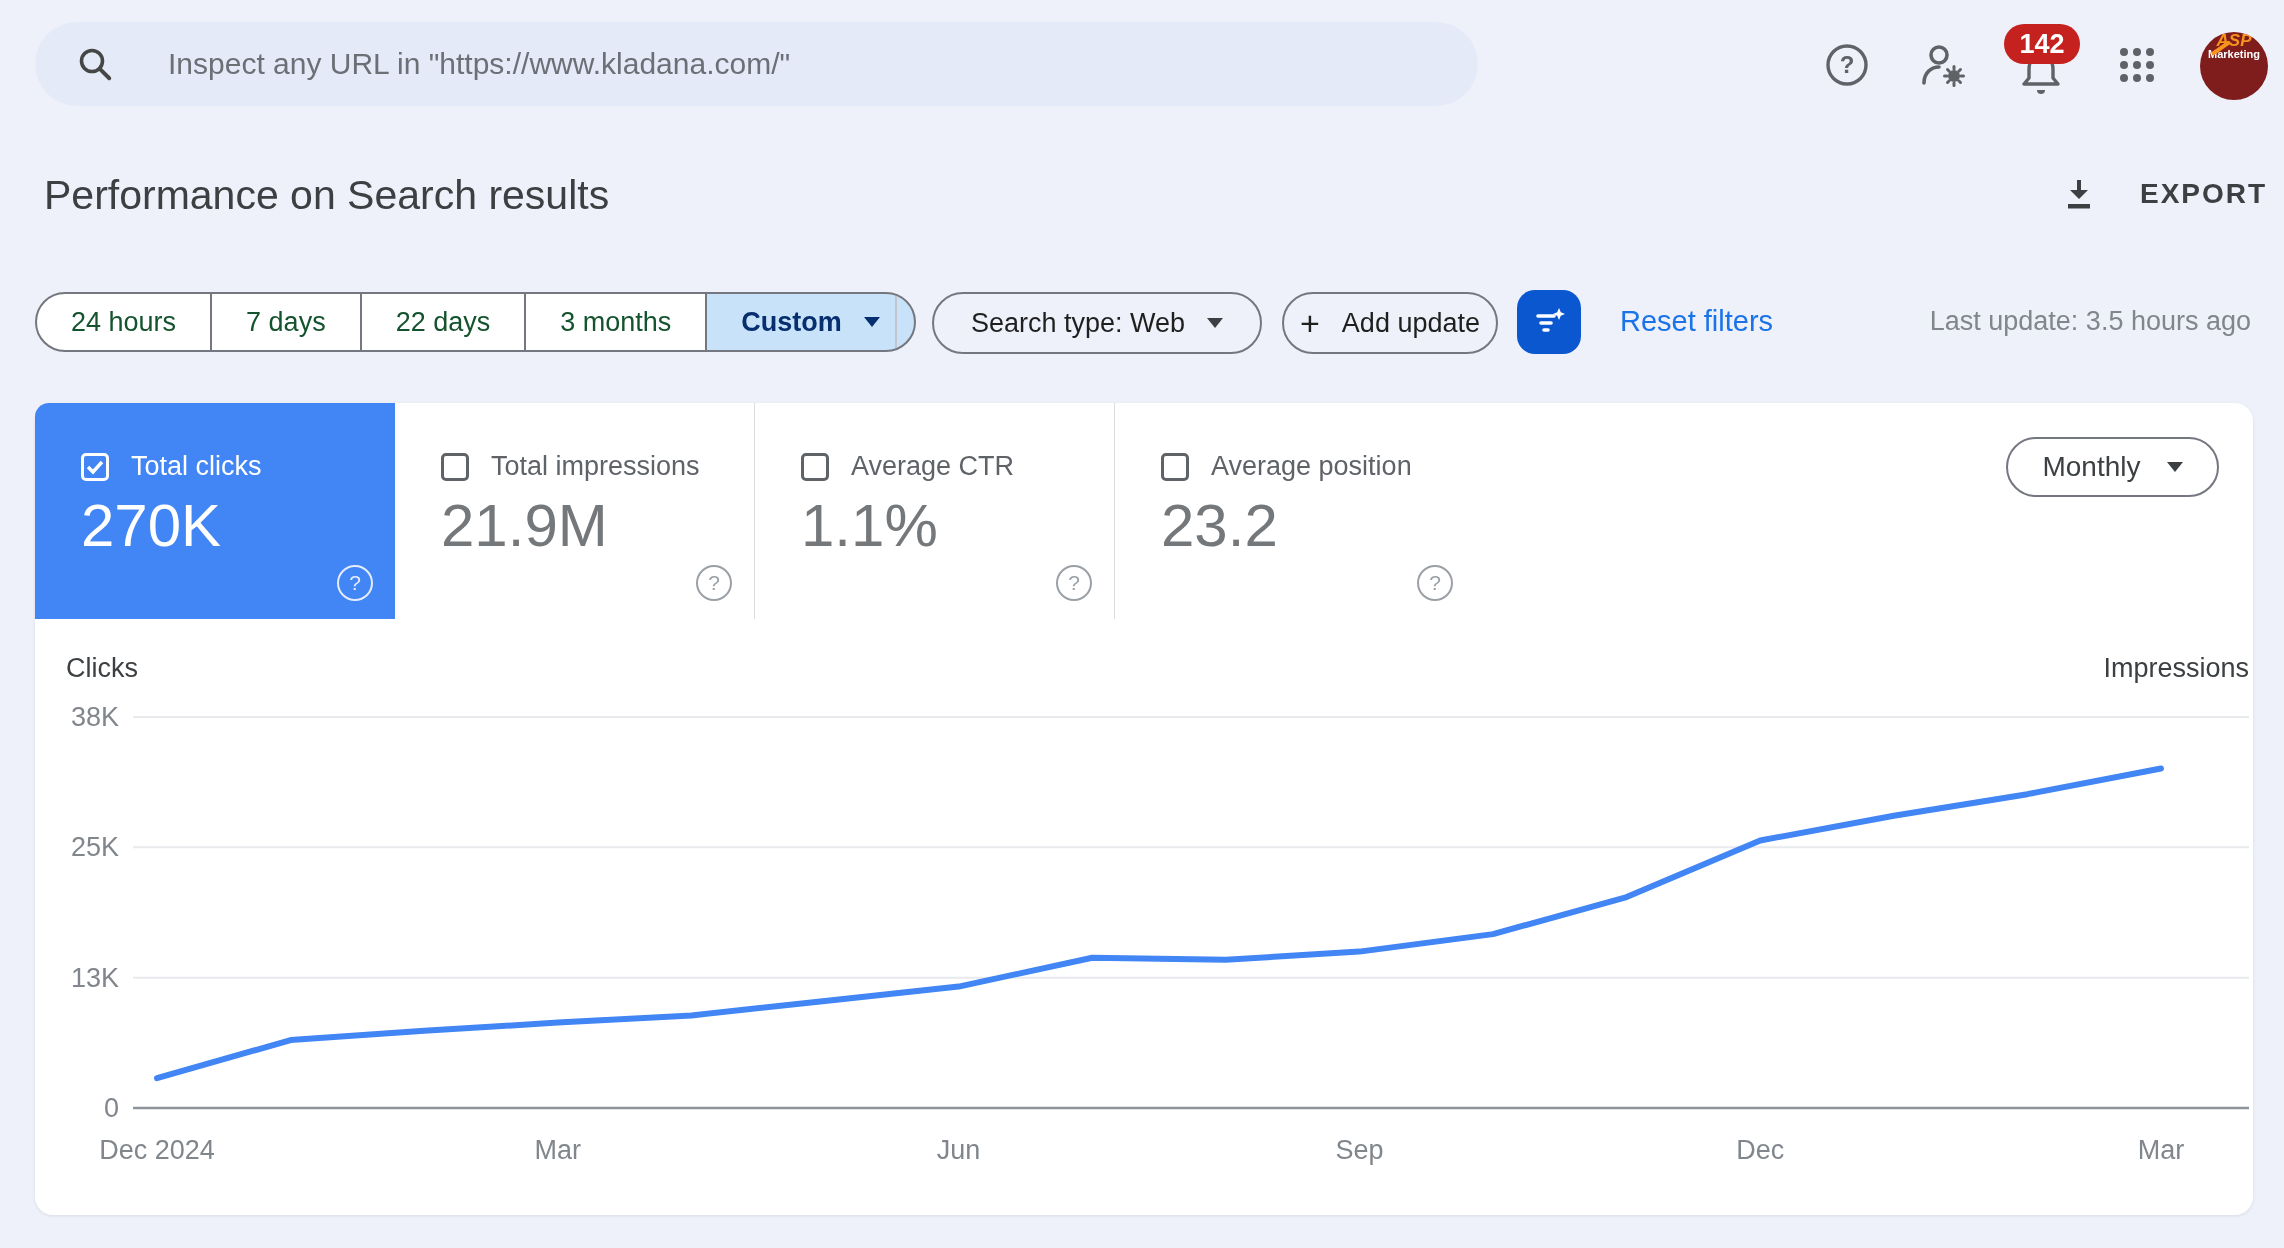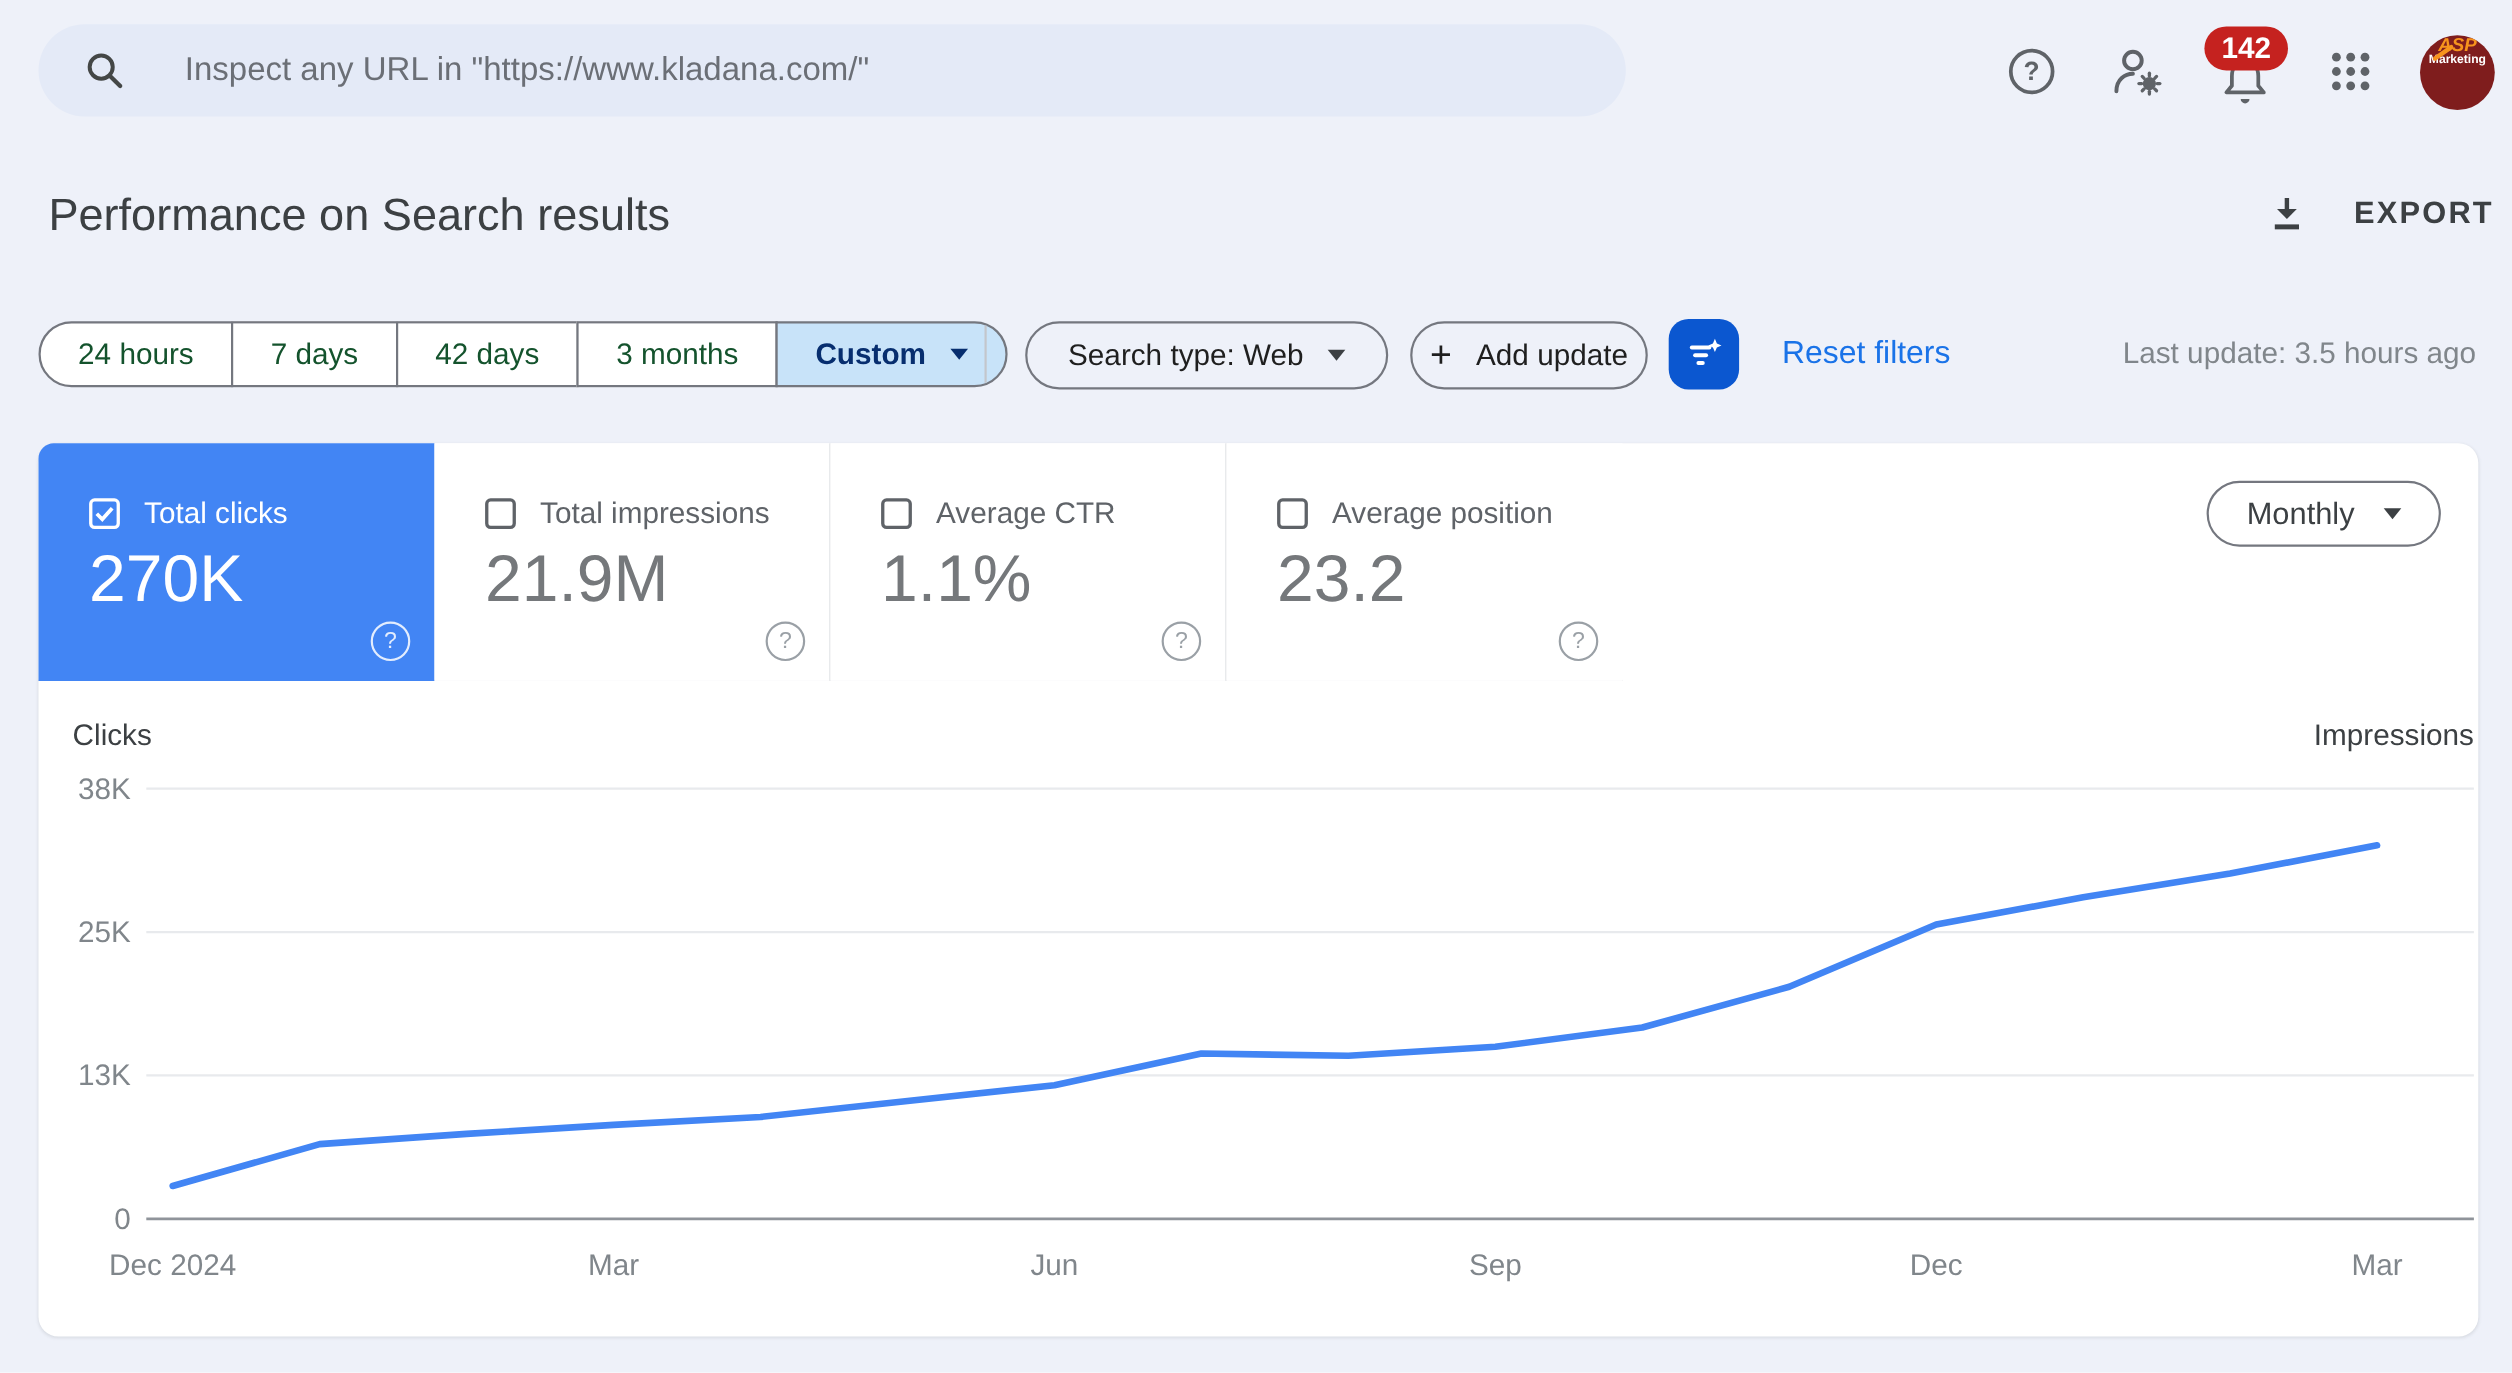--- a/index.html
+++ b/index.html
@@ -150,21 +150,21 @@
       <line x1="17" y1="3" x2="17" y2="18" stroke="#3c4043" stroke-width="4"></line>
       <path d="M8 13 l9 9 9-9 z" fill="#3c4043"></path>
       <rect x="6" y="27" width="22" height="4.5" fill="#3c4043"></rect>
     </svg>
     <span>EXPORT</span>
   </div>
 
   <div class="chips">
     <div class="chip first">24 hours</div>
     <div class="chip">7 days</div>
-    <div class="chip">42 days</div>
+    <div class="chip">22 days</div>
     <div class="chip">3 months</div>
     <div class="chip custom">
       <span>Custom</span>
       <span class="caret navy"></span>
     </div>
   </div>
   <div class="vdivider"></div>
 
   <div class="pill" style="left:932px;width:330px;">
     <span>Search type: Web</span>

